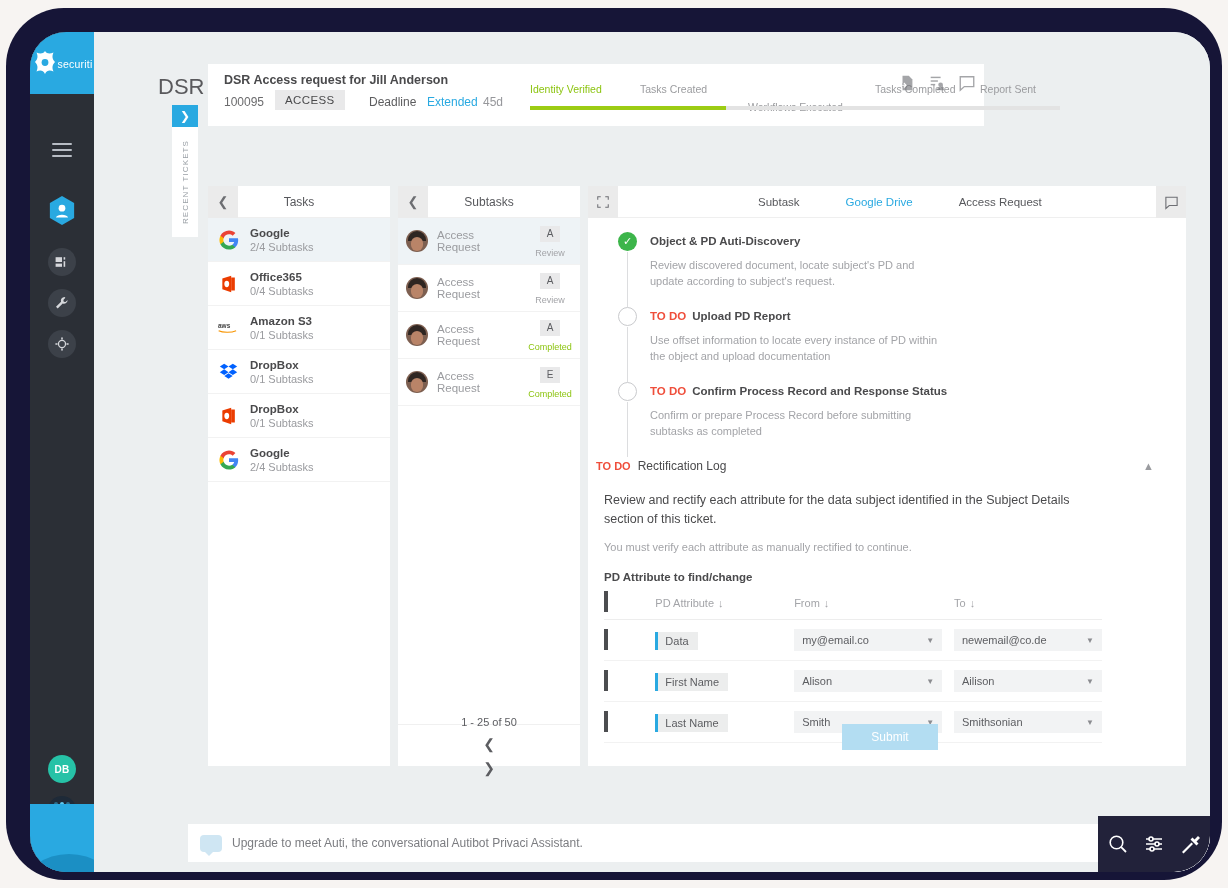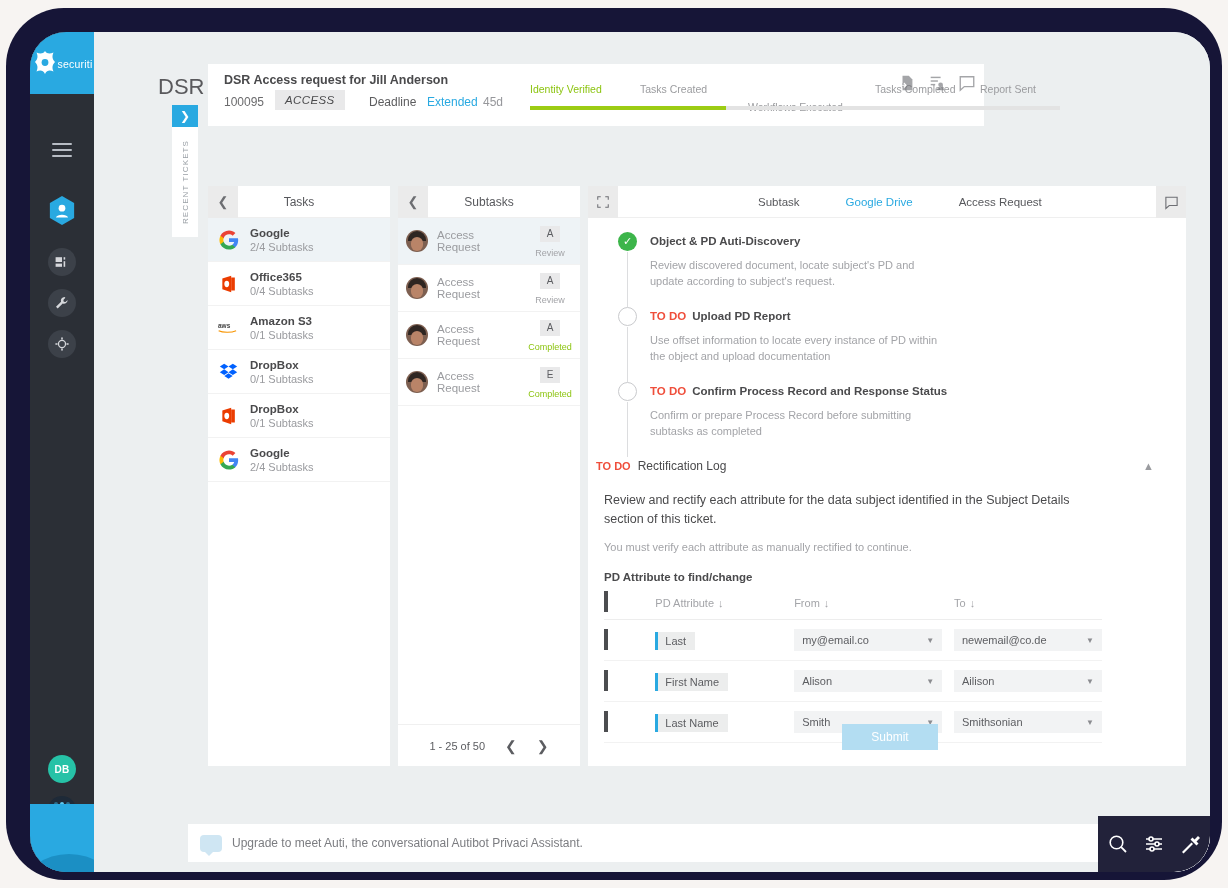--- a/index.html
+++ b/index.html
@@ -97,21 +97,21 @@
   }
   
   #ticket-card {
     position: absolute; left: 114px; top: 32px; width: 776px; height: 62px;
     background: #fff;
   }
   #ticket-card .title { position: absolute; left: 16px; top: 9px; font-size: 12.5px; color: #4a4a4c; font-weight: bold; }
   #ticket-card .tid { position: absolute; left: 16px; top: 31px; font-size: 12px; color: #6b6b6d; }
   #ticket-card .badge {
     position: absolute; left: 67px; top: 26px; padding: 4px 10px; background: #e9e9ea;
-    font-size: 11.5px; color: #4a4a4c; letter-spacing: .4px; font-style: italic;
+    font-size: 11.5px; color: #4a4a4c; letter-spacing: .4px;
   }
   #ticket-card .deadline-label { position: absolute; left: 161px; top: 31px; font-size: 12px; color: #5c5c5e; }
   #ticket-card .deadline-val { position: absolute; left: 219px; top: 31px; font-size: 12px; color: #29a9e1; }
   #ticket-card .deadline-days { position: absolute; left: 275px; top: 31px; font-size: 12px; color: #96979b; }
   
   #progress { position: absolute; left: 322px; top: 19px; width: 530px; }
   #progress .steps { position: relative; height: 18px; }
   #progress .step { position: absolute; font-size: 10.5px; white-space: nowrap; color: #9b9c9f; }
   #progress .step.done { color: #8cc410; }
   #progress .track {
@@ -168,21 +168,21 @@
   .sub-name { font-size: 11.5px; color: #9a9b9f; flex: 1; }
   .sub-meta { width: 44px; text-align: center; }
   .sub-meta .k {
     display: inline-block; width: 20px; height: 16px; line-height: 16px; background: #e9e9ea;
     font-size: 10px; color: #5c5d61; text-align: center;
   }
   .sub-meta .st { font-size: 9px; margin-top: 3px; color: #a3a4a8; }
   .sub-meta .st.ok { color: #8cc410; }
   #pagination {
     position: absolute; left: 0; right: 0; bottom: 0; height: 42px; border-top: 1px solid #f0f0f0;
-    display: flex; align-items: center; justify-content: center; gap: 20px;
+    display: flex; align-items: center; justify-content: center; gap: 8px; flex-direction: column;
   }
   #pagination .pg { font-size: 11px; color: #5c5d61; }
   #pagination .arw { font-size: 14px; color: #5c5d61; cursor: pointer; }
   
   .detail-head { height: 32px; border-bottom: 1px solid #efefef; display: flex; align-items: center; position: relative; }
   .detail-head .expand {
     width: 30px; height: 32px; background: #ebebeb; display: flex; align-items: center; justify-content: center;
   }
   .detail-head .crumbs { display: flex; gap: 46px; margin-left: 140px; font-size: 11.5px; }
   .detail-head .crumbs .c { color: #57585c; }
@@ -591,21 +591,21 @@
                       <span class="th-lbl"><span>From</span><span class="ar">↓</span></span>
                     </th>
                     <th>
                       <span class="th-lbl"><span>To</span><span class="ar">↓</span></span>
                     </th>
                   </tr>
                 </thead>
                 <tbody id="pd-body">
                     <tr>
                       <td><span class="chk"></span></td>
-                      <td><span class="attr-chip">Last</span></td>
+                      <td><span class="attr-chip">Data</span></td>
                       <td>
                         <span class="sel-box">
                           <span>my@email.co</span>
                           <span class="cv">▼</span>
                         </span>
                       </td>
                       <td>
                         <span class="sel-box">
                           <span>newemail@co.de</span>
                           <span class="cv">▼</span>

